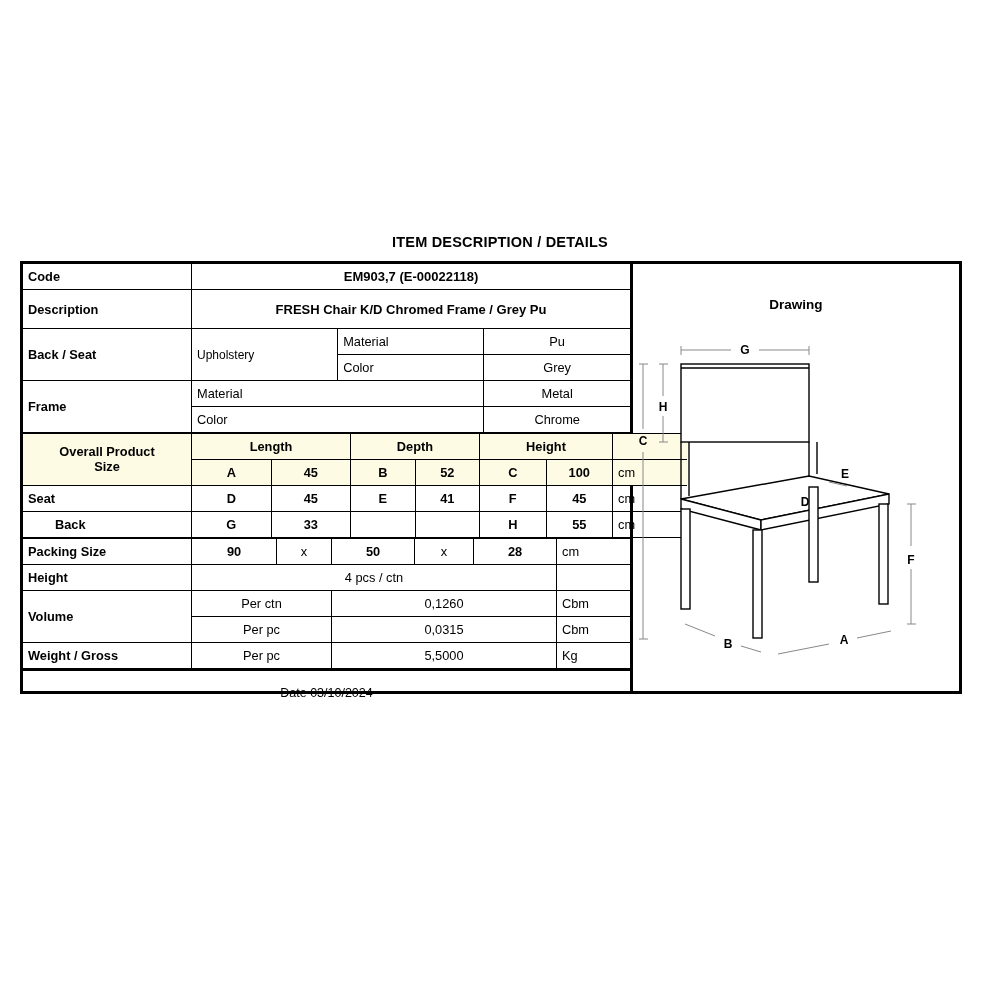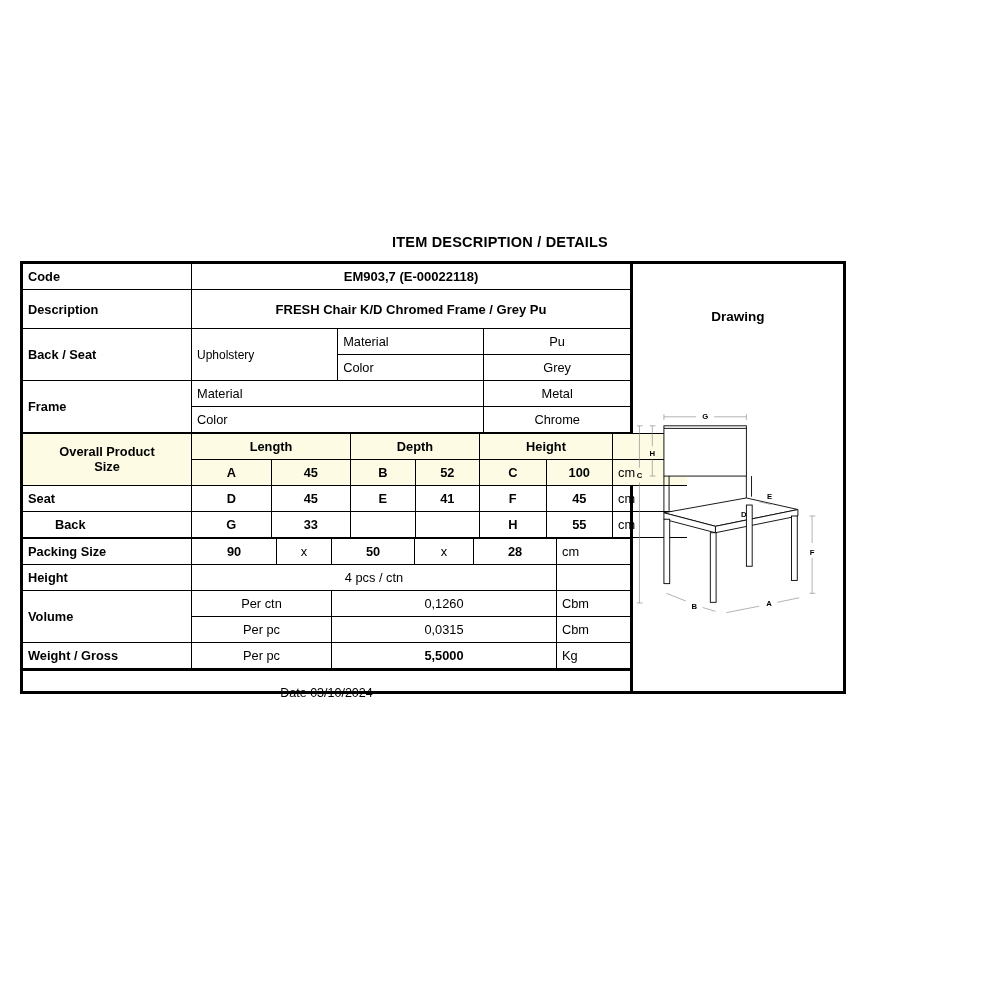--- a/index.html
+++ b/index.html
@@ -27,38 +27,37 @@
     width: 960px;
     text-align: center;
     font-size: 14.5px;
     font-weight: bold;
     letter-spacing: 0.2px;
   }
   .spec-frame {
     position: absolute;
     left: 20px;
     top: 261px;
-    width: 826px;
+    width: 942px;
     height: 433px;
     border: 3px solid #000;
     box-sizing: border-box;
     display: flex;
   }
   .left-pane {
     width: 610px;
     box-sizing: border-box;
     border-right: 3px solid #000;
     display: flex;
     flex-direction: column;
   }
   .right-pane {
     flex: 1;
     position: relative;
     box-sizing: border-box;
-    margin-top: 12px;
   }
   .drawing-label {
     position: absolute;
     top: 33px;
     left: 0;
     width: 100%;
     text-align: center;
     font-size: 13.5px;
     font-weight: bold;
   }
@@ -224,21 +223,21 @@
           <td class="l" style="border-right:none;">Cbm</td>
         </tr>
         <tr>
           <td class="c" colspan="2">Per pc</td>
           <td class="c" colspan="3">0,0315</td>
           <td class="l" style="border-right:none;">Cbm</td>
         </tr>
         <tr>
           <td class="blk-left lbl" style="border-left:none;border-bottom:none;">Weight / Gross</td>
           <td class="c" colspan="2" style="border-bottom:none;">Per pc</td>
-          <td class="c" colspan="3" style="border-bottom:none;font-weight:bold;">5,5000</td>
+          <td class="c" colspan="3" style="border-bottom:none;">5,5000</td>
           <td class="l" style="border-right:none;border-bottom:none;">Kg</td>
         </tr>
       </tbody>
         </table>
 
       <div style="flex:1;"></div>
 
       <div class="footer-date">Date 03/10/2024</div>
     </div>
 

